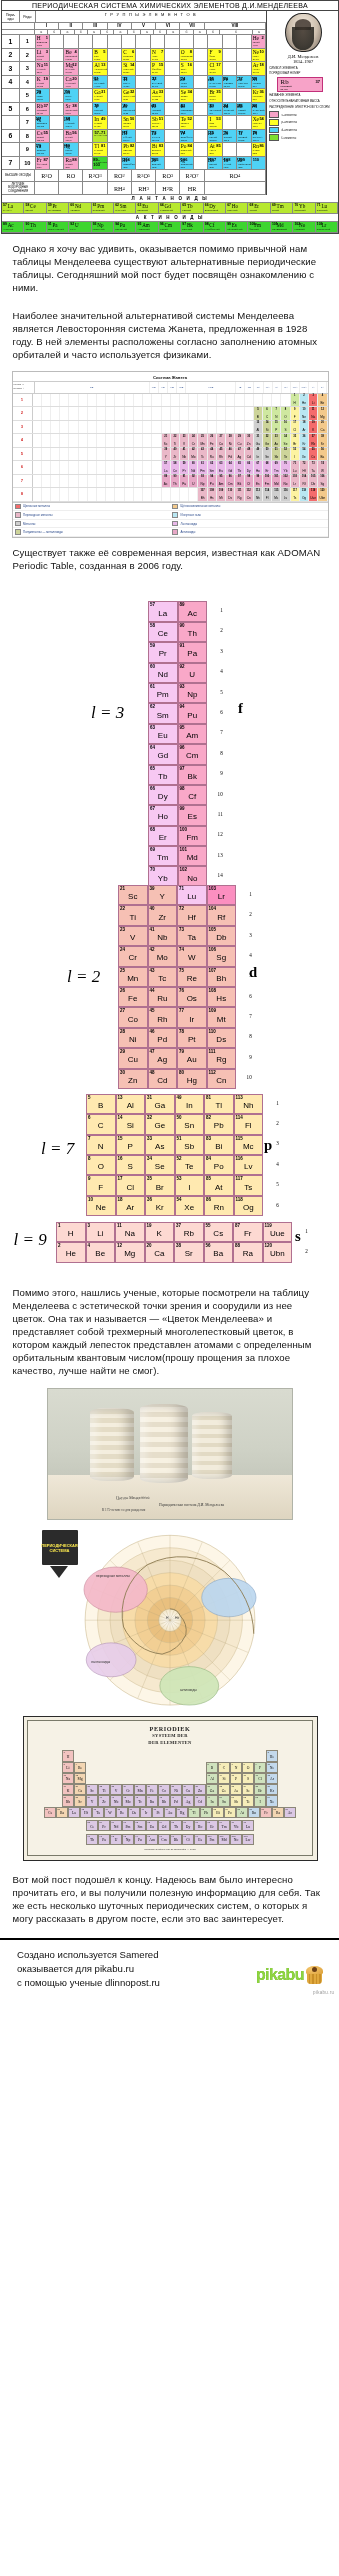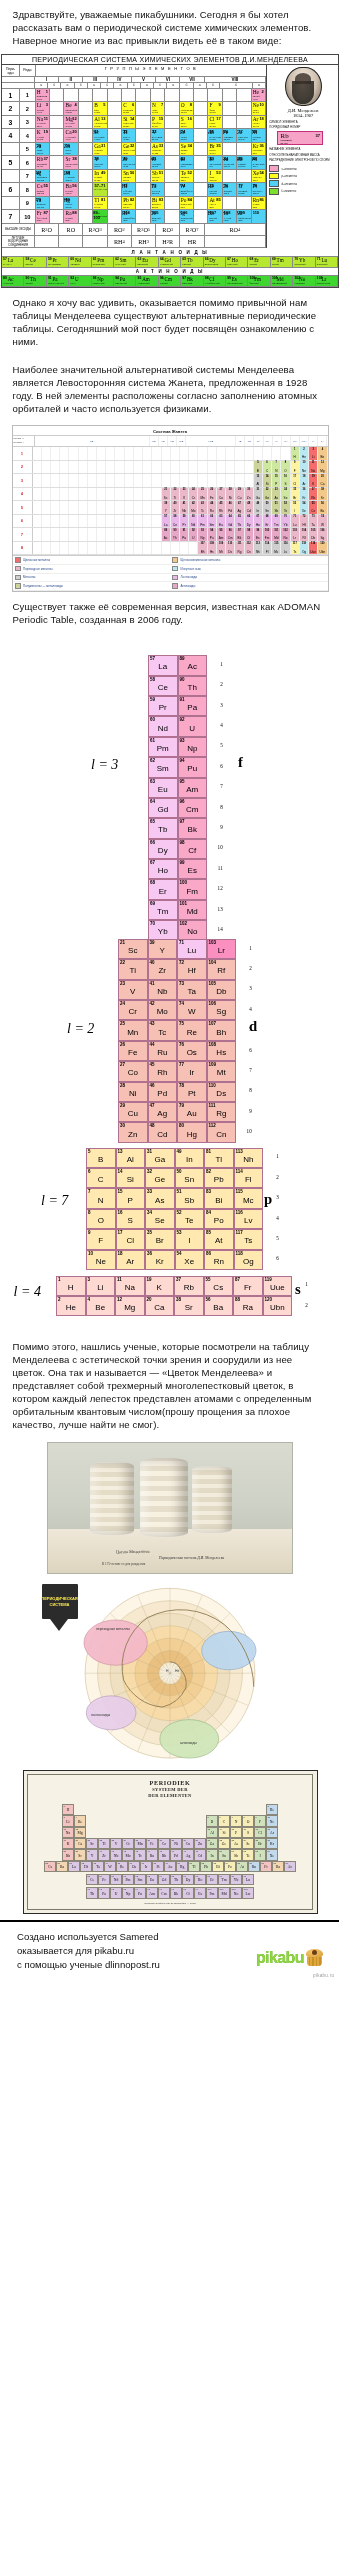--- a/index.html
+++ b/index.html
@@ -140,21 +140,21 @@
   .bc{width:29.5px;height:20.4px;border:0.6px solid #b07090;position:relative;box-sizing:border-box;}
   .bc .bz{position:absolute;left:1.1px;top:0px;font-size:4.5px;font-weight:bold;}
   .bc .bs{position:absolute;left:0;right:0;top:6.2px;text-align:center;font-size:8px;}
   .rowlab{position:absolute;right:-14.7px;top:5.7px;font-size:5.1px;font-family:"Liberation Serif",serif;}
   .f1{background:#f7c8f2;}
   .f2{background:#f9a8c8;}
   .f3{background:#fb8fc0;}
   .d1{background:#f6c0b4;}
   .s1{background:#fdd9d2;}
   .p1{background:#ffe9b0;}
-  .qlabel{position:absolute;font-family:"Liberation Serif",serif;font-style:italic;font-size:14px;}
+  .qlabel{position:absolute;font-family:"Liberation Serif",serif;font-style:italic;font-size:17px;}
   .blabel{position:absolute;font-family:"Liberation Serif",serif;font-weight:bold;font-size:14.7px;}
 
   
   .photo{width:244px;height:130px;margin:4.5px auto;position:relative;overflow:hidden;
     background:linear-gradient(#d9dbd0 0%, #cfd2c6 45%, #b9bcb0 100%);border:0.6px solid #b0b3a8;}
   .photo .tablecloth{position:absolute;left:0;right:0;bottom:0;height:44px;background:linear-gradient(#efe8d8,#ded5c0);}
   .cyl{position:absolute;border-radius:3.4px/2.3px;}
   .cyl1{left:42px;top:19px;width:44px;height:73px;
         background:repeating-linear-gradient(0deg,#f4eede 0 4.5px,#e4dcc6 4.5px 9px);
         box-shadow:inset -6.8px 0 10.2px rgba(0,0,0,.22), inset 5.7px 0 8px rgba(255,255,255,.45);
@@ -217,21 +217,20 @@
   .muffin .cherry{position:absolute;left:6.8px;top:1.1px;width:5.1px;height:5.1px;border-radius:50%;background:#6b3f16;}
   .muffin .base{position:absolute;left:2.3px;top:8px;width:14.7px;height:9.6px;border-radius:0 0 3.4px 3.4px;
     background:repeating-linear-gradient(90deg,#e0a93e 0 1.7px,#c98f28 1.7px 3.4px);}
   .pikabu-mark{position:absolute;right:5.7px;bottom:3.4px;font-size:4.5px;color:#9a9a9a;letter-spacing:0.3px;}
 </style>
 </head>
 <body>
 
 <div class="page">
 
-  <p class="para">Здравствуйте, уважаемые пикабушники. Сегодня я бы хотел рассказать вам о периодической системе химических элементов. Наверное многие из вас привыкли видеть её в таком виде:</p>
 
   <div class="figure">
     <div class="mend">
       <div class="mend-title">ПЕРИОДИЧЕСКАЯ СИСТЕМА ХИМИЧЕСКИХ ЭЛЕМЕНТОВ Д.И.МЕНДЕЛЕЕВА</div>
       <div class="mend-body">
         <div class="mend-left">
 
           <div class="gr-head">
             <div class="c-per">
               <div>Пери-</div>
@@ -2304,21 +2303,21 @@
             </div>
             <div class="bc p1">
               <span class="bz">118</span>
               <span class="bs">Og</span>
             </div>
             <span class="rowlab">6</span>
           </div>
         </div>
     </div>
     <div style="position:relative;height:57px;">
-      <div class="qlabel" style="left:13.6px;top:12.5px;">l = 4</div>
+      <div class="qlabel" style="left:13.6px;top:12.5px;">l = 9</div>
       <div class="blabel" style="left:295px;top:10.2px;">s</div>
       <div class="blk" id="adoman-s" style="position:absolute;left:56px;top:4.5px;width:237px;">
           <div class="blk-row" style="position: relative;">
             <div class="bc s1">
               <span class="bz">1</span>
               <span class="bs">H</span>
             </div>
             <div class="bc s1">
               <span class="bz">3</span>
               <span class="bs">Li</span>
@@ -2926,20 +2925,21 @@
                 <span class="dz">103</span>
                 <span class="ds">Lw</span>
               </div>
             </div>
           </div>
         <div class="dutch-foot">Periodiek Systeem van de Elementen — 1965</div>
       </div>
     </div>
   </div>
 
+  <p class="para">Вот мой пост подошёл к концу. Надеюсь вам было интересно прочитать его, и вы получили полезную информацию для себя. Так же есть несколько шуточных периодических систем, о которых я могу рассказать в другом посте, если это вас заинтересует.</p>
 
   <div class="footer-sep"></div>
   <div class="footer">
     <div class="footer-text">
       <div>Создано используется Samered</div>
       <div>оказывается для pikabu.ru</div>
       <div>с помощью ученые dlinnopost.ru</div>
     </div>
     <div class="pikabu-logo">
       <span class="pikabu-word">pikabu</span>

